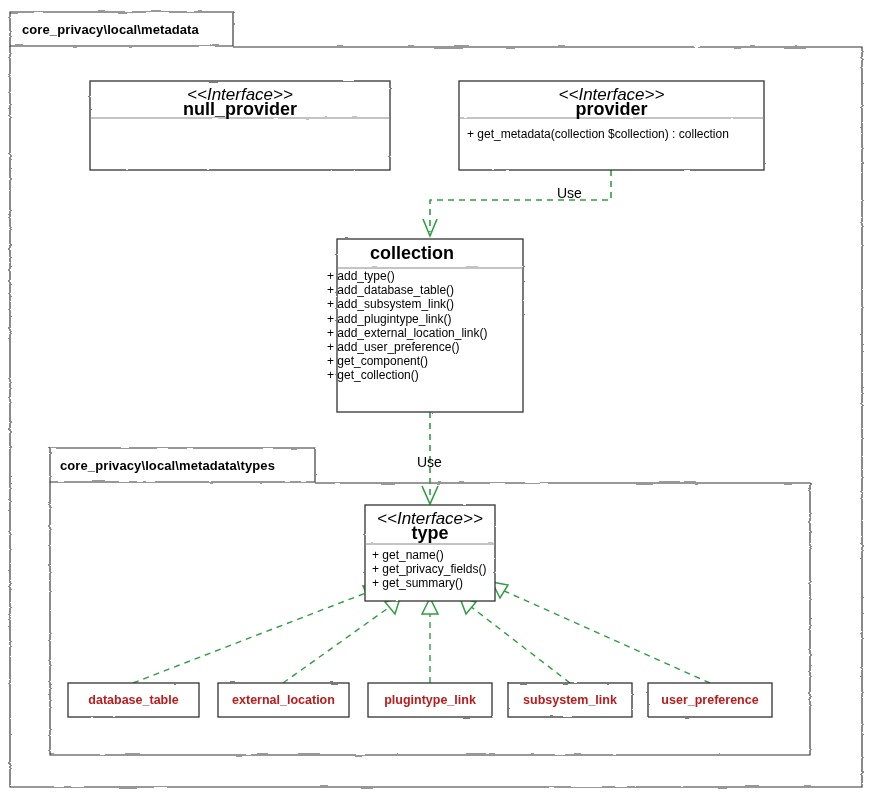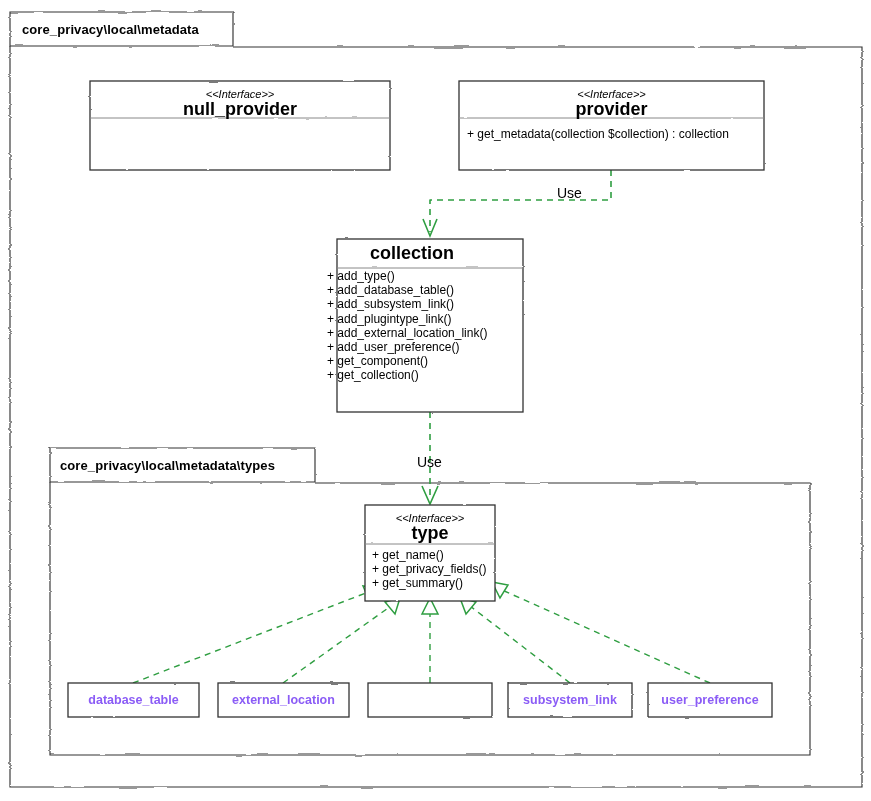--- a/index.html
+++ b/index.html
@@ -44,21 +44,21 @@
   .node-title {
     text-align: center;
     font-size: 18px;
     font-weight: bold;
     color: #000000;
     line-height: 14px;
     white-space: nowrap;
   }
   .node-stereo {
     text-align: center;
-    font-size: 11px;
+    font-size: 17px;
     font-style: italic;
     font-weight: normal;
     color: #000000;
     line-height: 15px;
     white-space: nowrap;
   }
   .node-members {
     font-size: 12px;
     color: #000000;
     line-height: 14.2px;
@@ -71,21 +71,21 @@
     position: absolute;
     font-size: 14px;
     color: #000000;
     background: transparent;
     white-space: nowrap;
   }
   .leaf-title {
     font-size: 12.5px;
     font-weight: bold;
     text-align: center;
-    color: #8b5cf6;
+    color: #b91c1c;
     white-space: nowrap;
   }
 </style>
 </head>
 <body>
 
 <div id="diagram">
 
   <svg id="edges" viewBox="0 0 871 801" width="871" height="801">
     <defs>
@@ -231,20 +231,23 @@
       <div class="member">+ get_summary()</div>
     </div>
   </div>
 
   <div class="node" style="left:68px; top:683px; width:131px; height:34px;">
     <div class="leaf-title" style="margin-top:10px;">database_table</div>
   </div>
   <div class="node" style="left:218px; top:683px; width:131px; height:34px;">
     <div class="leaf-title" style="margin-top:10px;">external_location</div>
   </div>
+  <div class="node" style="left:368px; top:683px; width:124px; height:34px;">
+    <div class="leaf-title" style="margin-top:10px;">plugintype_link</div>
+  </div>
   <div class="node" style="left:648px; top:683px; width:124px; height:34px;">
     <div class="leaf-title" style="margin-top:10px;">user_preference</div>
   </div>
   <div class="node" style="left:508px; top:683px; width:124px; height:34px;">
     <div class="leaf-title" style="margin-top:10px;">subsystem_link</div>
   </div>
 
   <div class="edge-label" style="left:557px; top:185px;">Use</div>
   <div class="edge-label" style="left:417px; top:454px;">Use</div>
 

